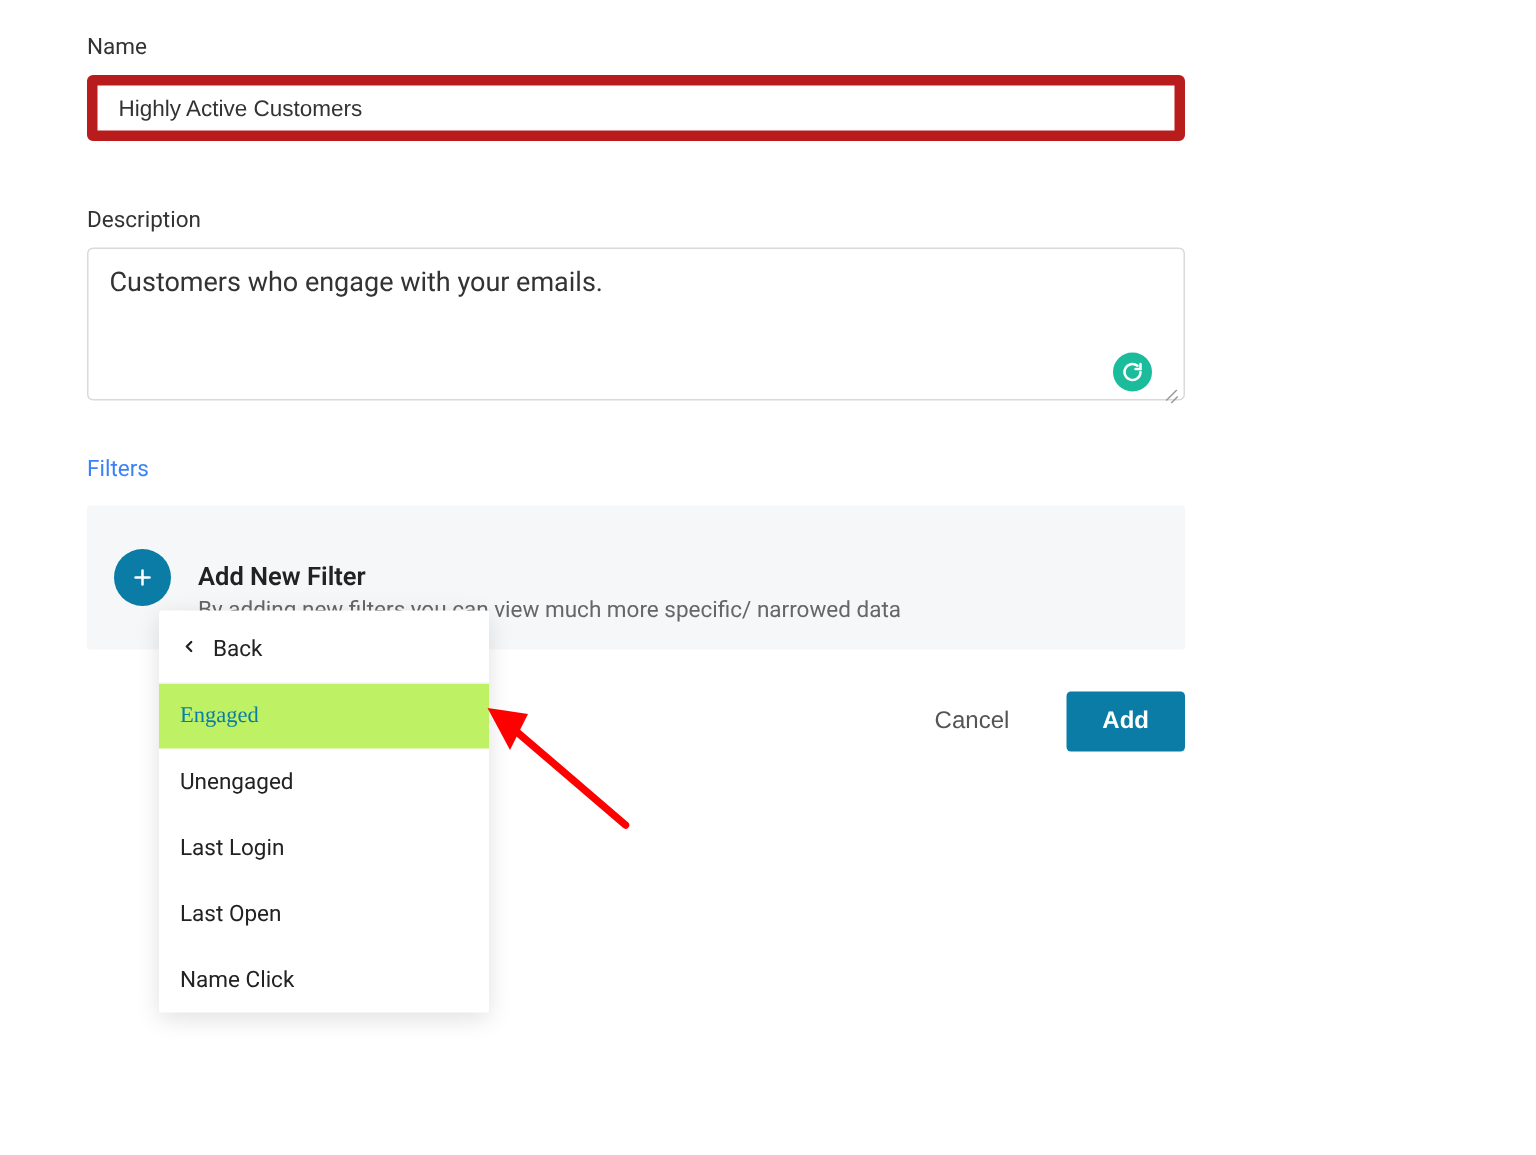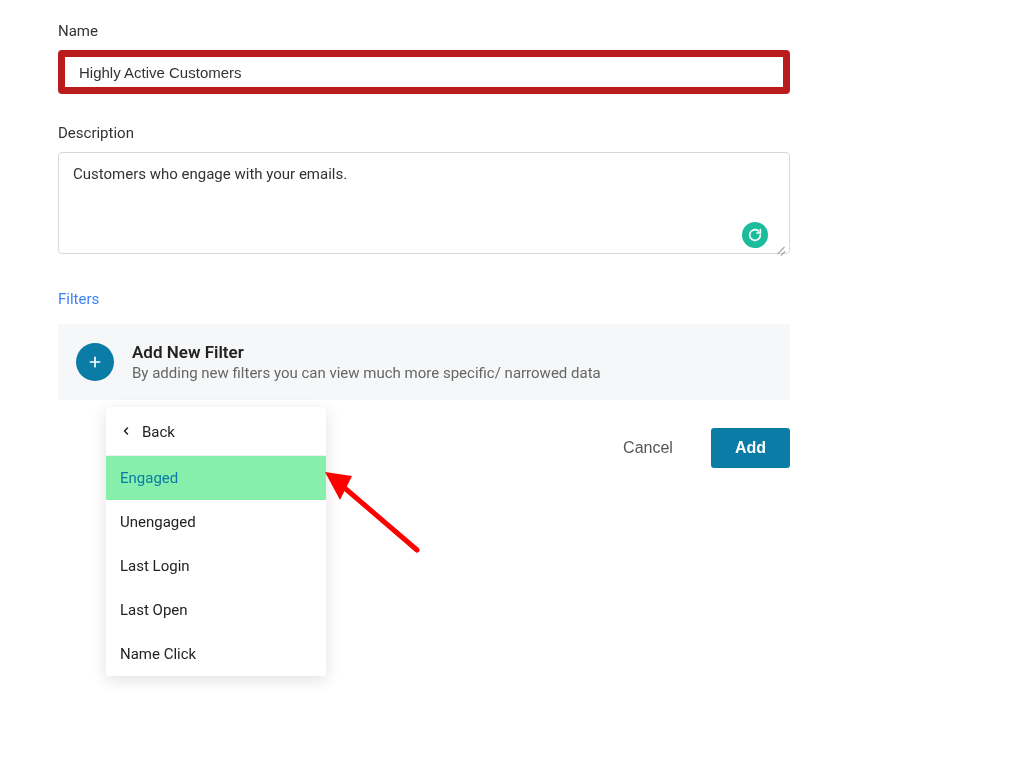--- a/index.html
+++ b/index.html
@@ -24,29 +24,29 @@
   .text-input {
     width: 100%;
     height: 44px;
     border: 7px solid #b91c1c;
     border-radius: 4px;
     padding: 0 14px;
     font-size: 15px;
     color: #333;
     outline: none;
   }
-  .desc-section { margin-top: 30px; }
+  .desc-section { margin-top: 43px; }
   .textarea-wrap { position: relative; }
   .textarea {
     width: 100%;
     height: 102px;
     border: 1px solid #d9d9d9;
     border-radius: 4px;
     padding: 12px 14px;
-    font-size: 15px;
+    font-size: 18px;
     color: #333;
     outline: none;
     resize: none;
     font-family: inherit;
   }
   .grammarly-badge {
     position: absolute;
     right: 22px;
     bottom: 10px;
     width: 26px;
@@ -97,20 +97,21 @@
     align-items: center;
     justify-content: center;
     flex-shrink: 0;
     cursor: pointer;
   }
   .plus-circle svg { width: 16px; height: 16px; }
   .add-filter-text .title {
     font-weight: 600;
     font-size: 17px;
     color: #222;
+    margin-top: 20px;
   }
   .add-filter-text .subtitle {
     color: #666;
     font-size: 15px;
     margin-top: 2px;
   }
 
   .actions-row {
     display: flex;
     justify-content: flex-end;
@@ -158,22 +159,23 @@
     border-bottom: 1px solid #f0f0f0;
   }
   .dropdown-back svg { width: 12px; height: 12px; }
   .dropdown-item {
     padding: 13px 14px;
     font-size: 15px;
     color: #222;
     cursor: pointer;
   }
   .dropdown-item.highlight {
-    background: #86efac;
+    background: #bef264;
     color: #0a7ca6;
+    font-family: Liberation Serif, serif;
   }
 
   .arrow {
     position: absolute;
     left: 322px;
     top: 460px;
     width: 110px;
     height: 100px;
     pointer-events: none;
   }

